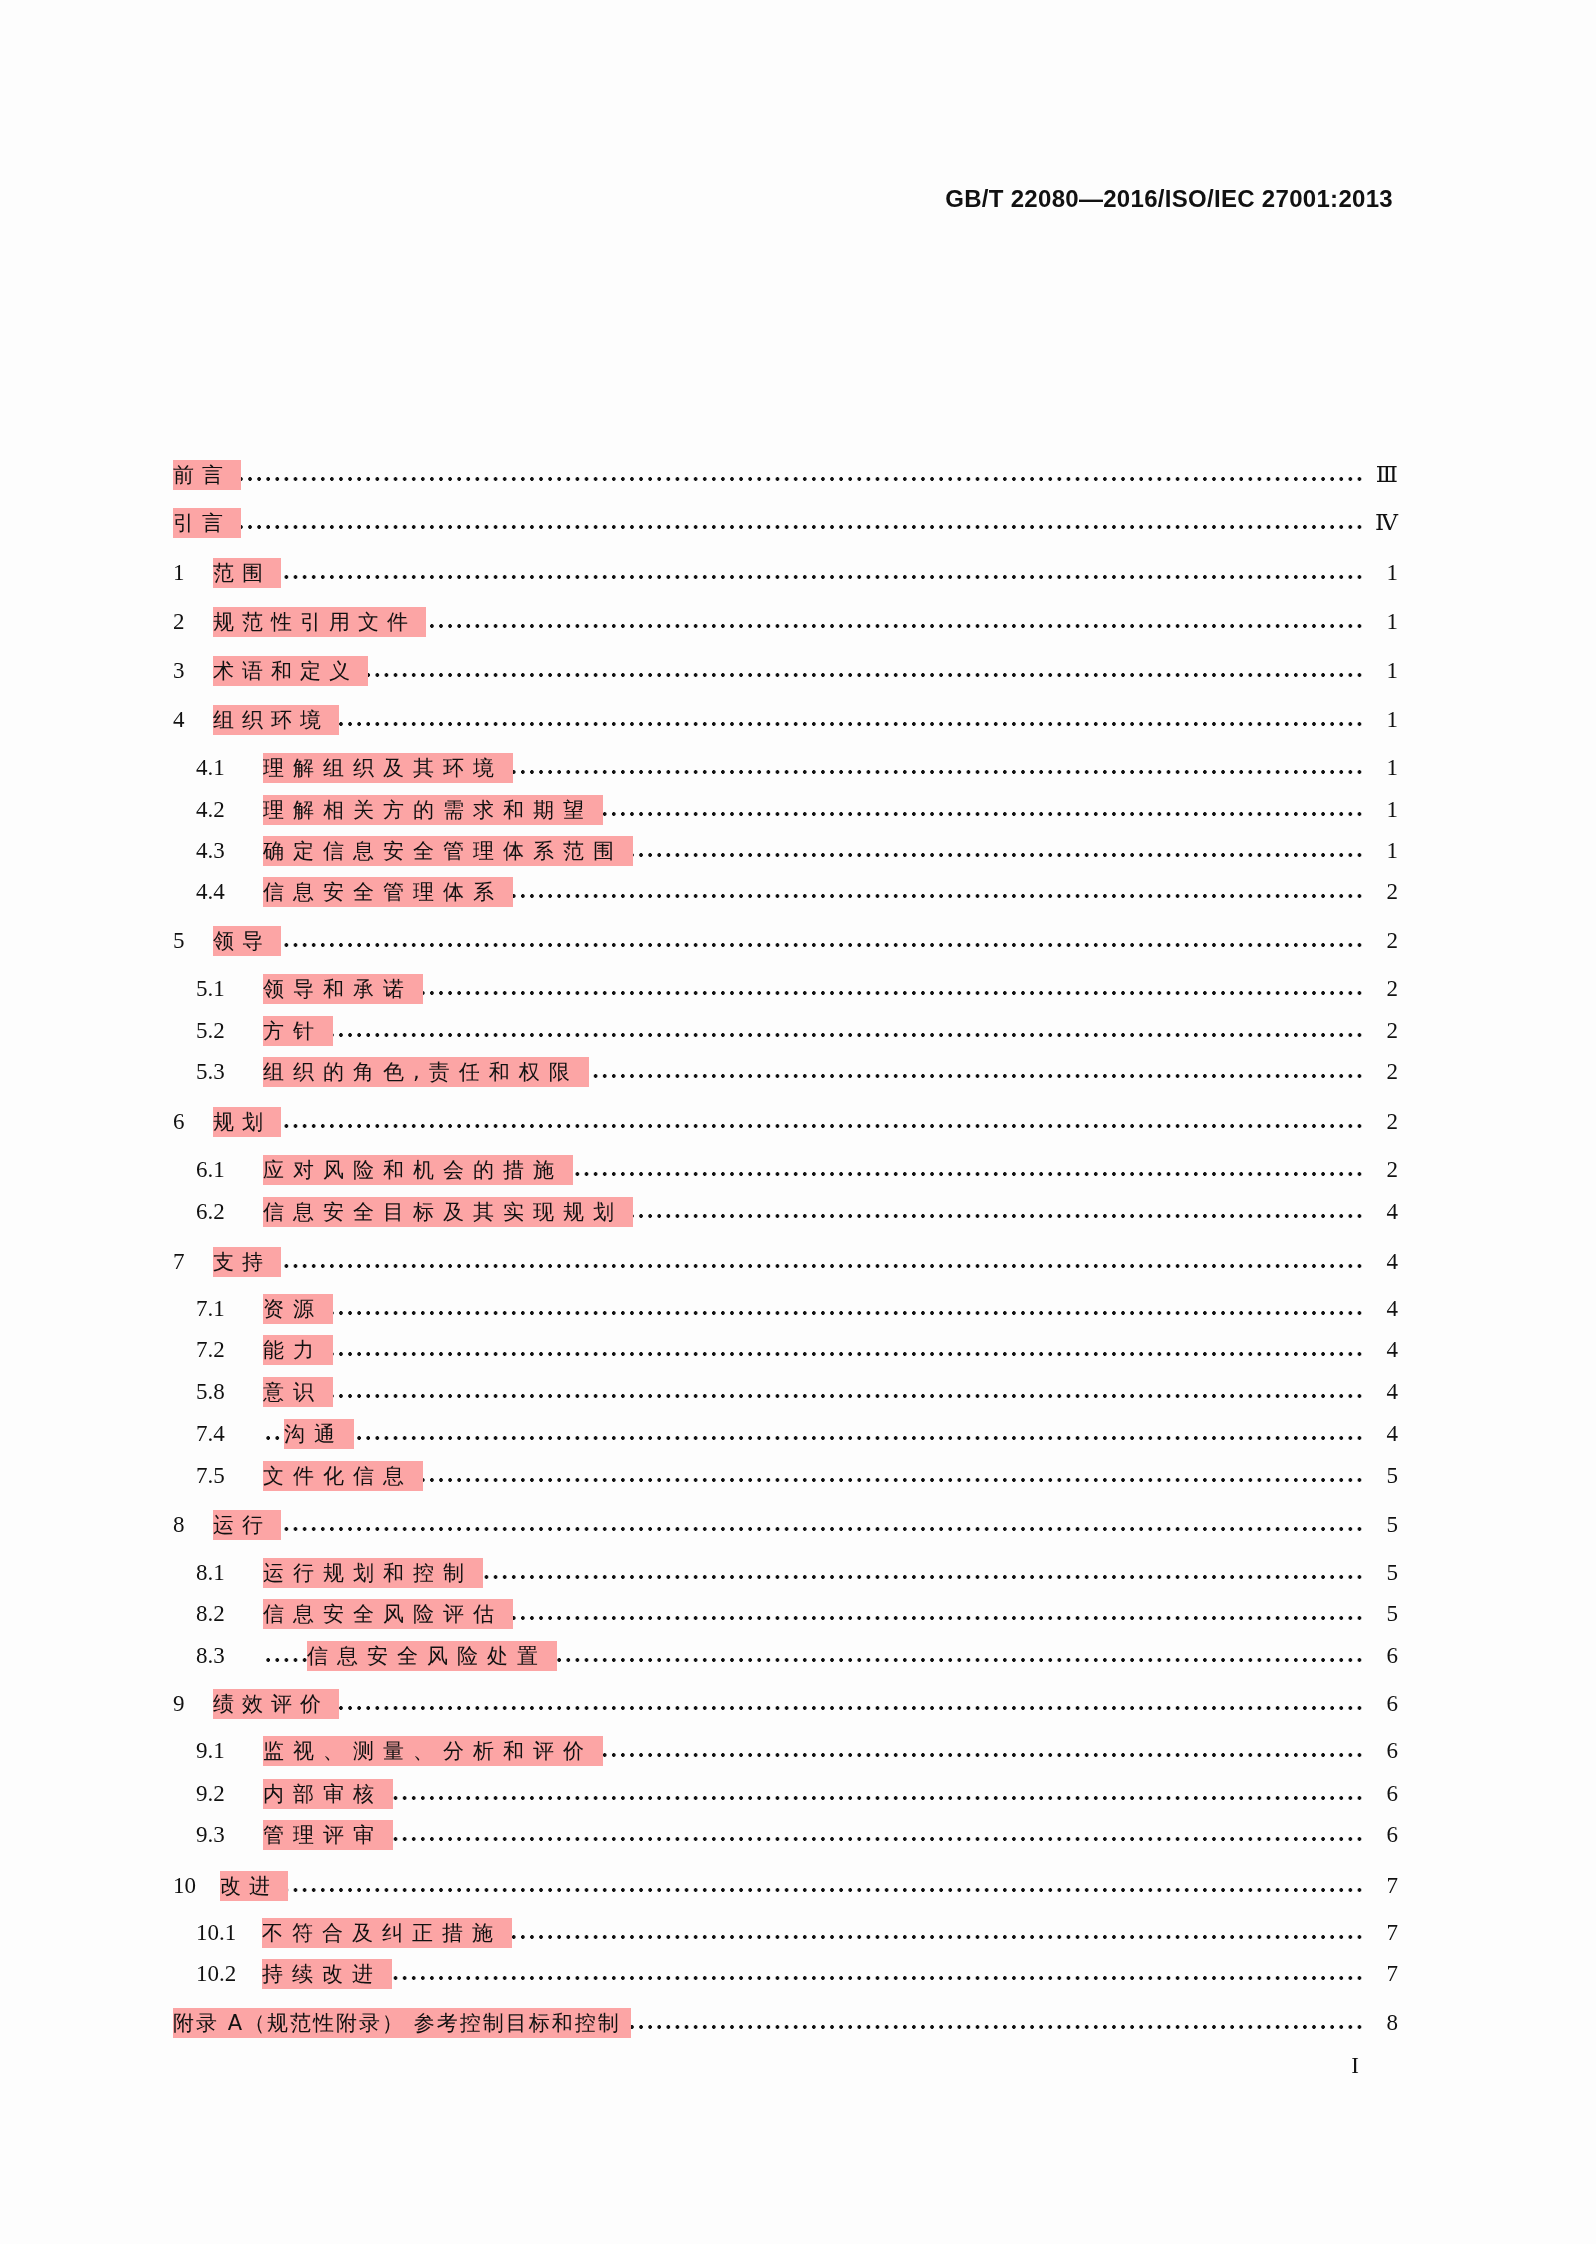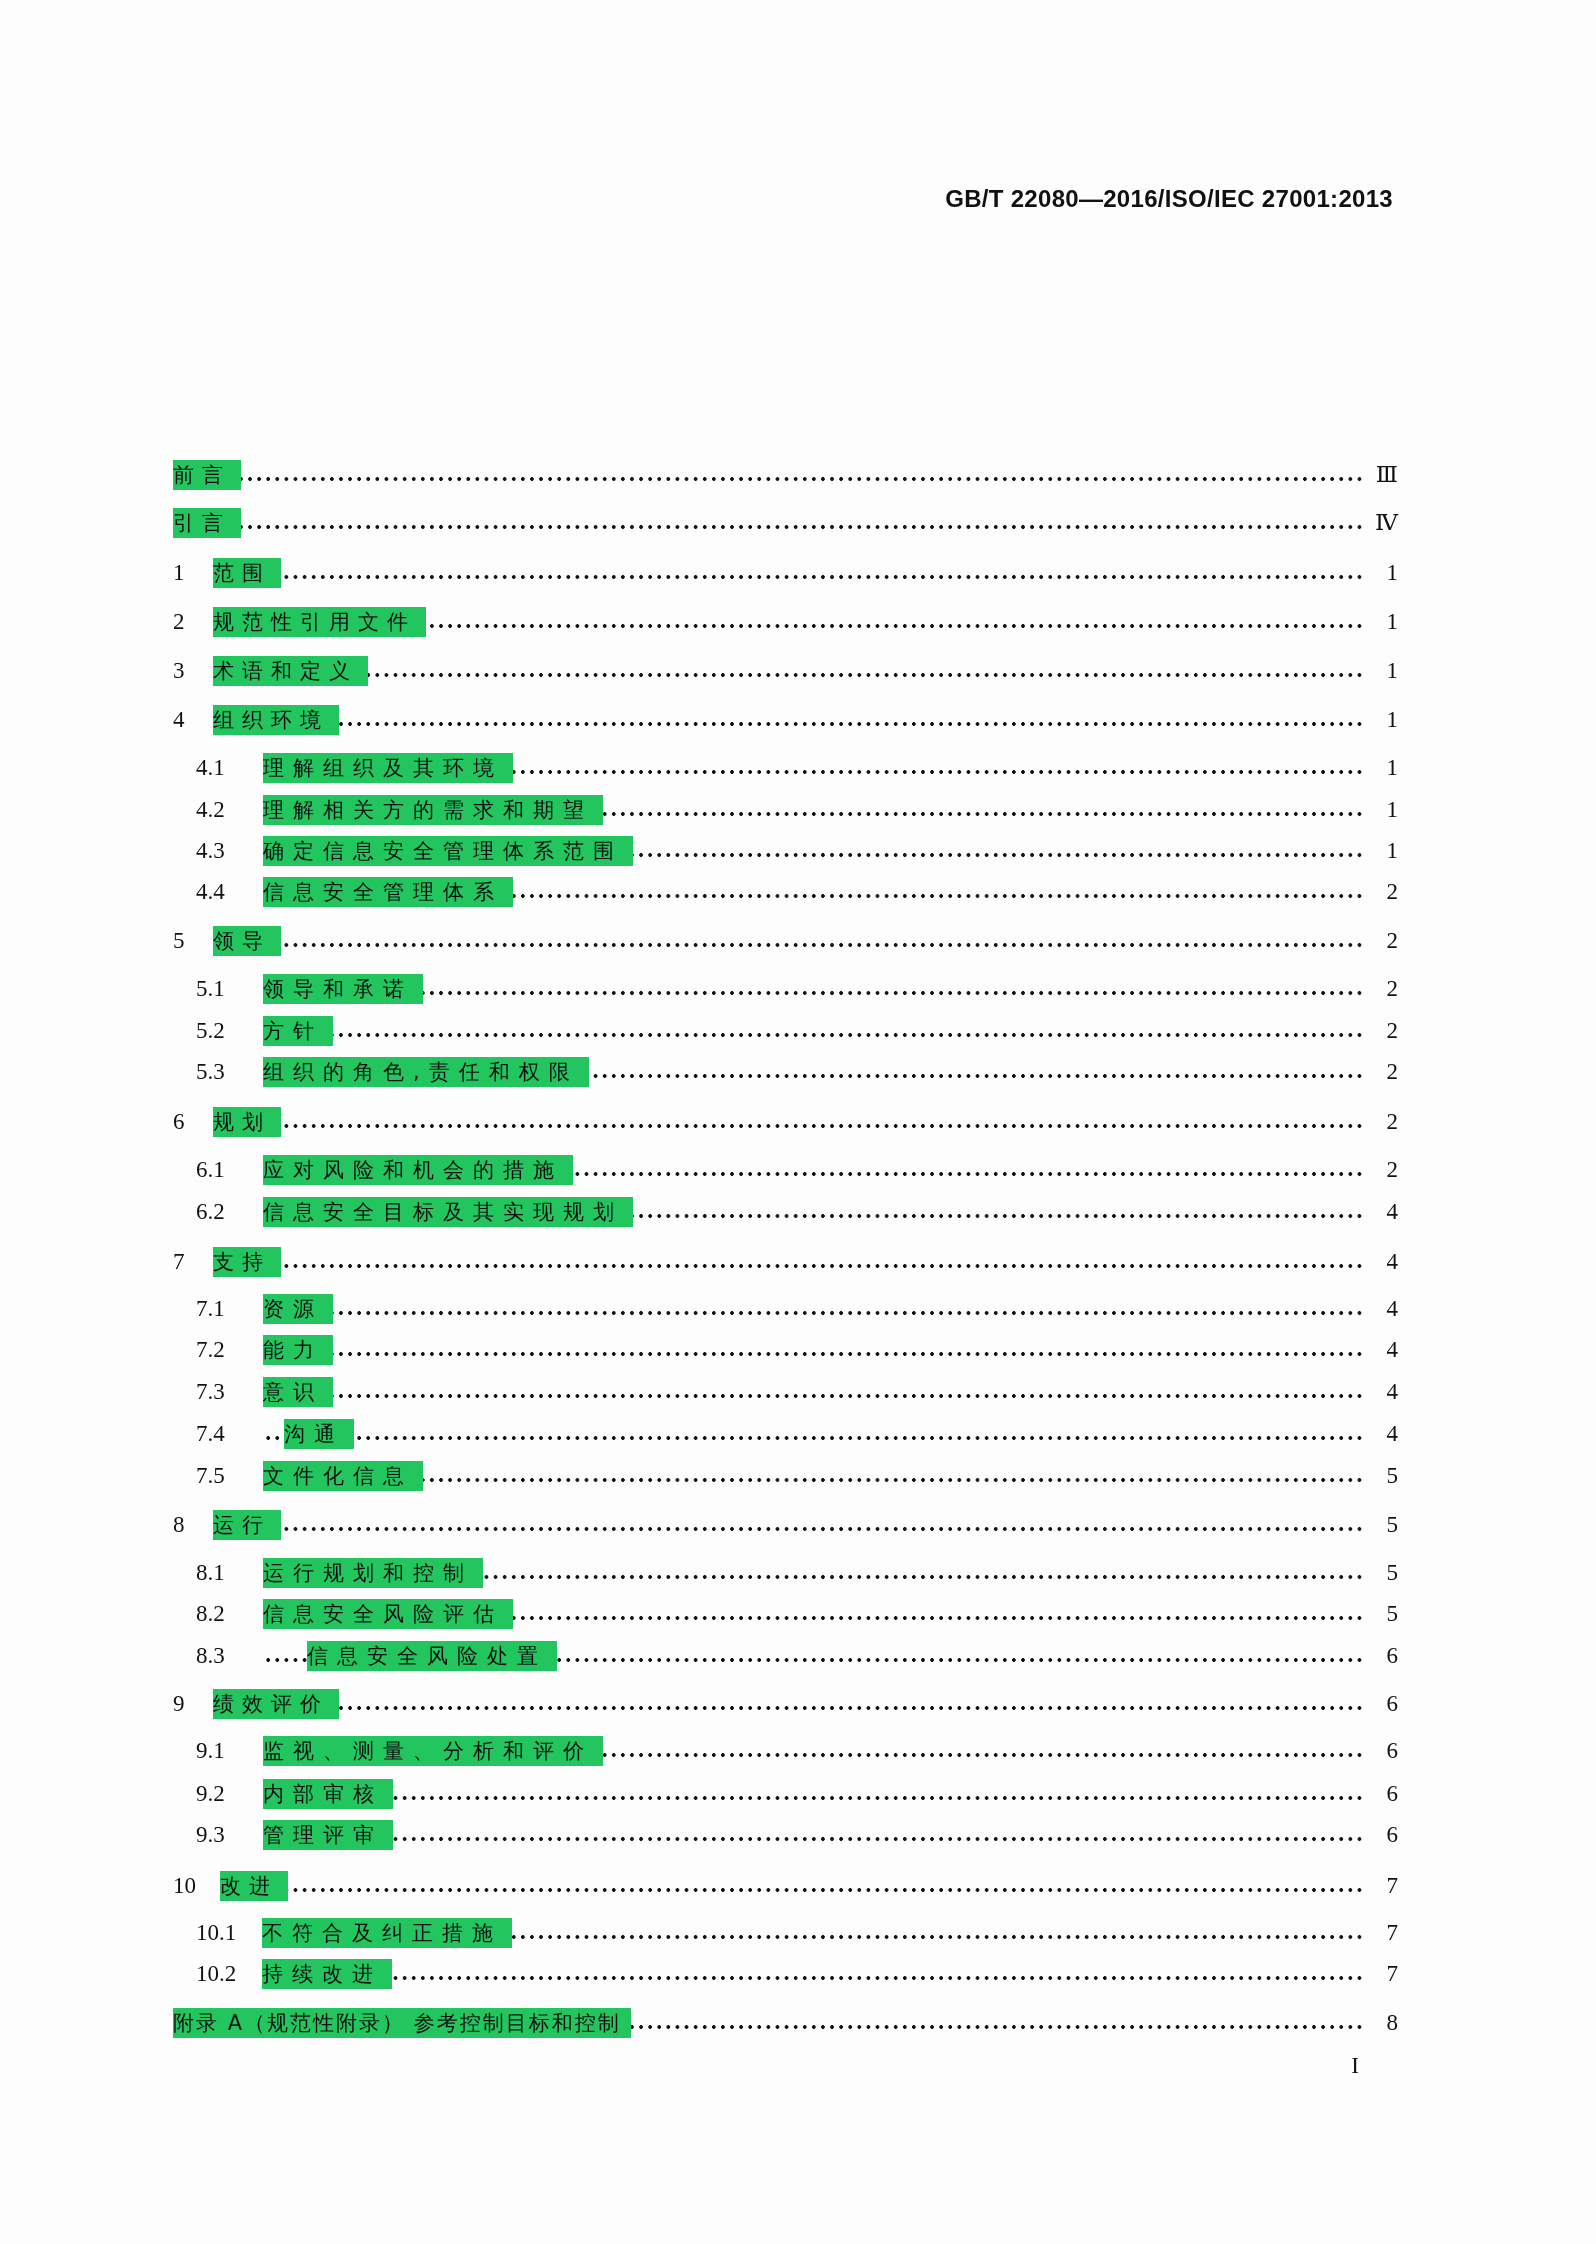--- a/index.html
+++ b/index.html
@@ -20,21 +20,21 @@
   .title .gap { width: 88px; }
   .toc-row {
     position: absolute; left: 0; width: 1596px; height: 30px;
     font-family: "DejaVu Sans", sans-serif; font-size: 21px; line-height: 30px; color: #111;
   }
   .toc-num {
     position: absolute; top: 0; font-family: "Liberation Serif", "DejaVu Serif", serif;
     font-size: 23px; white-space: nowrap;
   }
   .toc-label {
-    position: absolute; top: 0; white-space: nowrap; letter-spacing: 8px; background: #22c55e;
+    position: absolute; top: 0; white-space: nowrap; letter-spacing: 8px; background: #fca5a5;
     padding-right: 10px; z-index: 2;
   }
   .toc-label.sub { letter-spacing: 9px; }
   .leader {
     position: absolute; top: 16px; left: 200px; width: 1165px; height: 6px; z-index: 1;
     background-image: radial-gradient(circle, #111 1.7px, transparent 2.1px);
     background-size: 9.1px 6px; background-repeat: repeat-x; background-position: right center;
   }
   .toc-page {
     position: absolute; top: 0; left: 1368px; width: 26px; text-align: right;
@@ -167,21 +167,21 @@
         <span class="toc-page">4</span>
       </div>
       <div class="toc-row" style="top: 1335px;">
         <div class="leader" style="left: 263px; width: 1101px;"></div>
         <span class="toc-num" style="left: 196px;">7.2</span>
         <span class="toc-label sub" style="left: 263px;">能力</span>
         <span class="toc-page">4</span>
       </div>
       <div class="toc-row" style="top: 1377px;">
         <div class="leader" style="left: 263px; width: 1101px;"></div>
-        <span class="toc-num" style="left: 196px;">7.3</span>
+        <span class="toc-num" style="left: 196px;">5.8</span>
         <span class="toc-label sub" style="left: 263px;">意识</span>
         <span class="toc-page">4</span>
       </div>
       <div class="toc-row" style="top: 1419px;">
         <div class="leader" style="left: 263px; width: 1101px;"></div>
         <span class="toc-num" style="left: 196px;">7.4</span>
         <span class="toc-label sub" style="left: 263px; margin-left: 21px;">沟通</span>
         <span class="toc-page">4</span>
       </div>
       <div class="toc-row" style="top: 1461px;">

